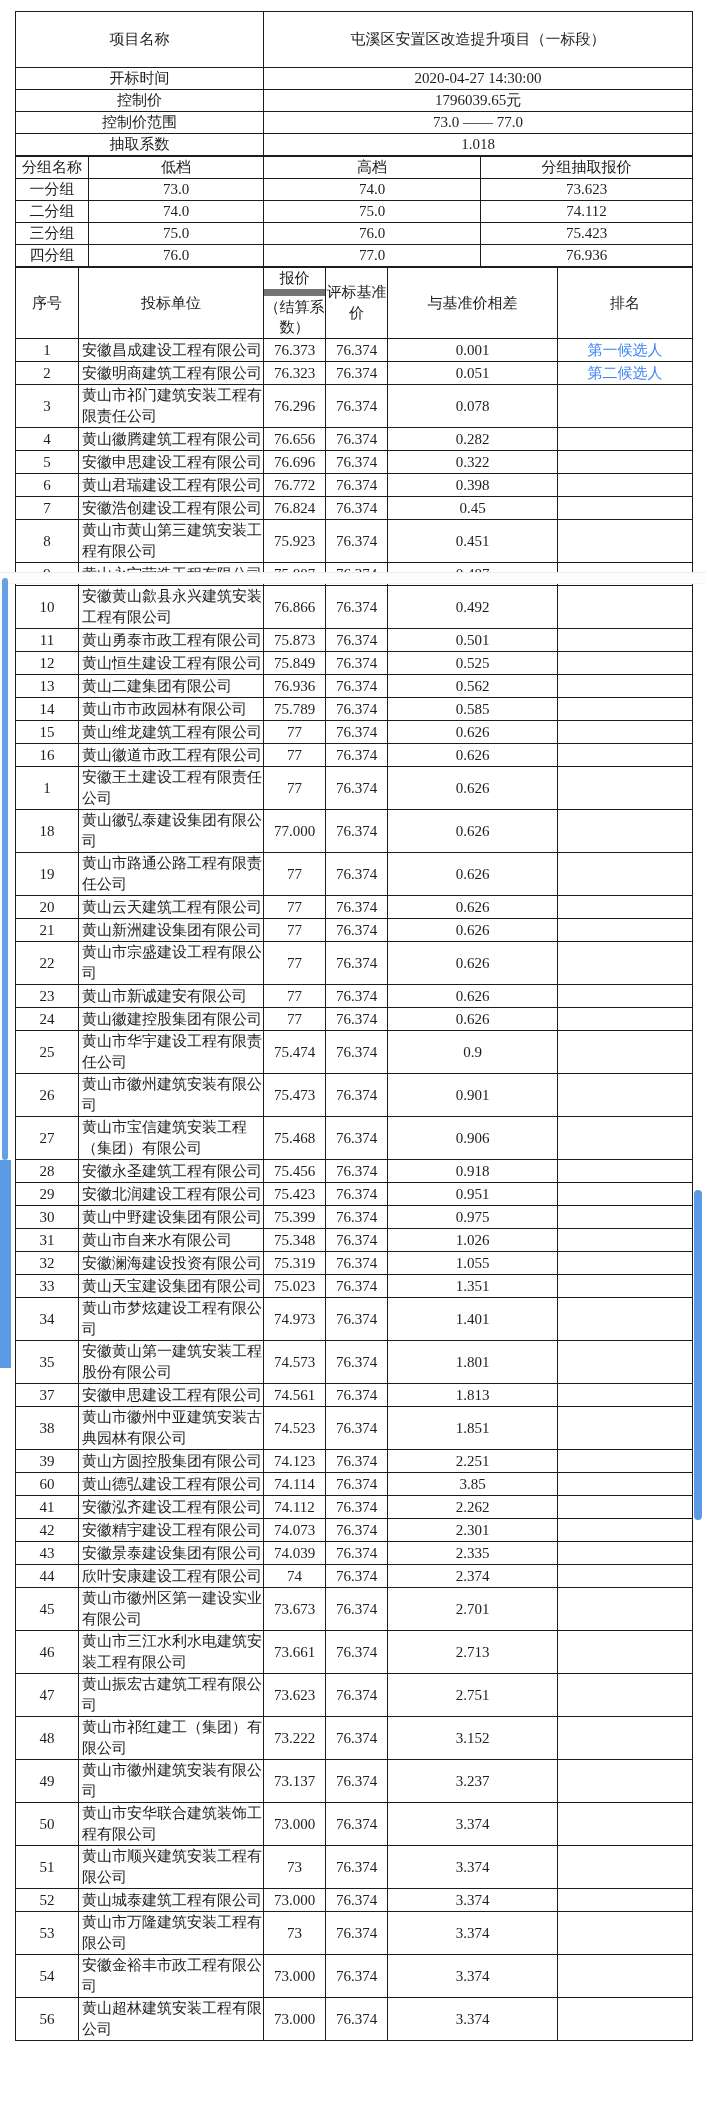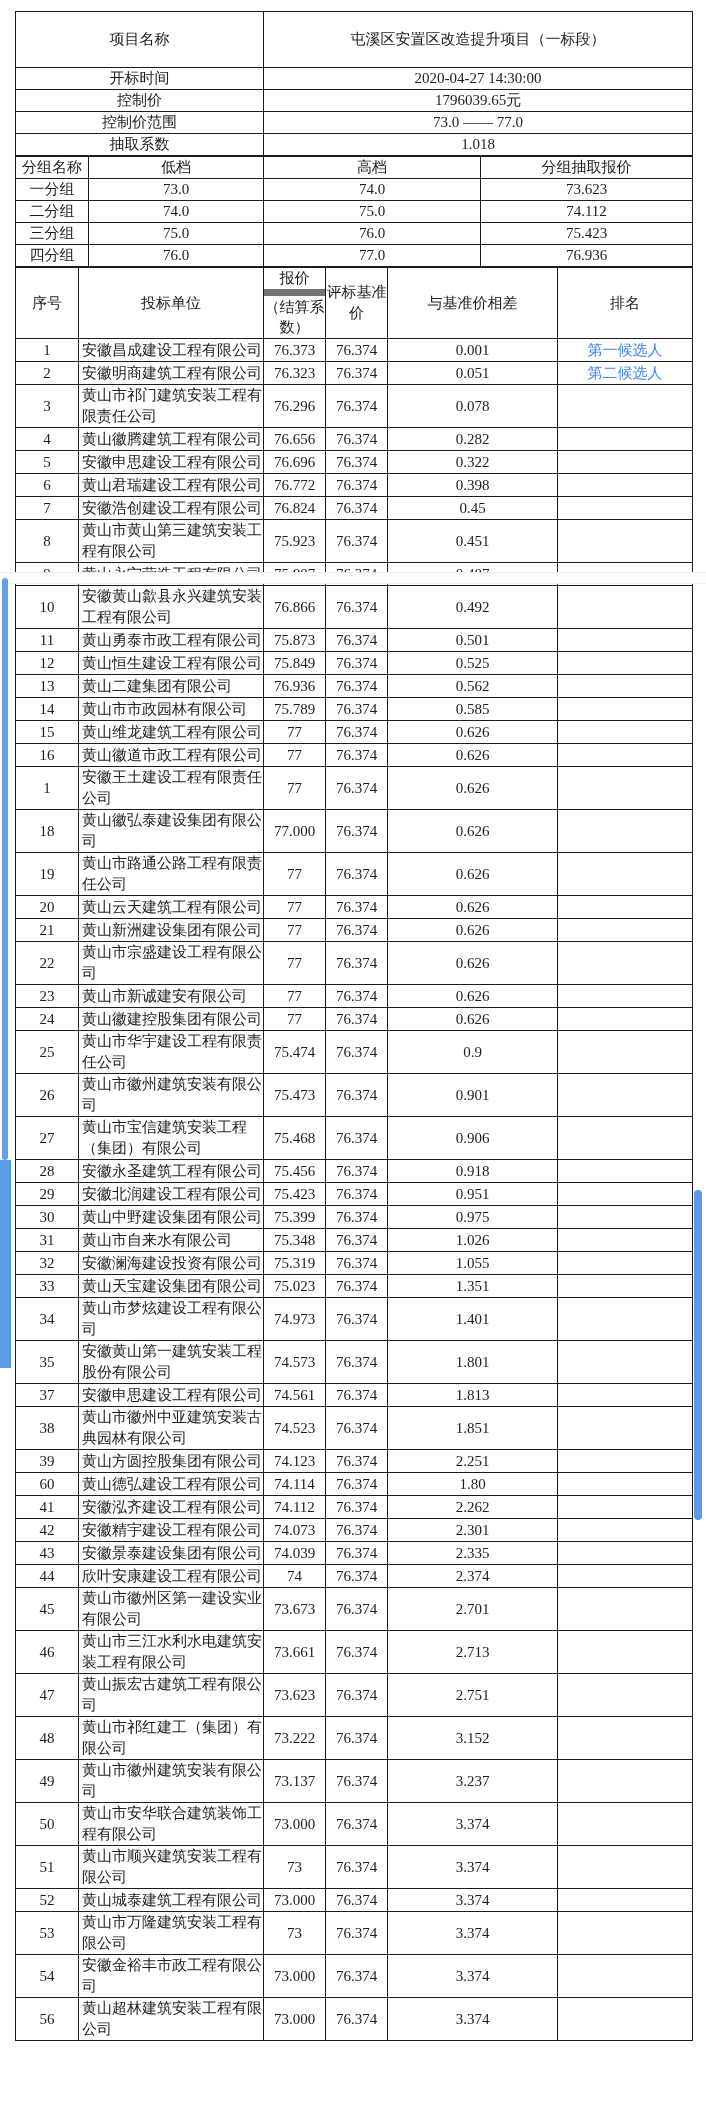--- a/index.html
+++ b/index.html
@@ -428,21 +428,21 @@
           <td class="c">74.123</td>
           <td class="c">76.374</td>
           <td class="c">2.251</td>
           <td class="c rank"></td>
         </tr>
         <tr>
           <td class="c">60</td>
           <td class="l">黄山德弘建设工程有限公司</td>
           <td class="c">74.114</td>
           <td class="c">76.374</td>
-          <td class="c">1.80</td>
+          <td class="c">3.85</td>
           <td class="c rank"></td>
         </tr>
         <tr>
           <td class="c">41</td>
           <td class="l">安徽泓齐建设工程有限公司</td>
           <td class="c">74.112</td>
           <td class="c">76.374</td>
           <td class="c">2.262</td>
           <td class="c rank"></td>
         </tr>

